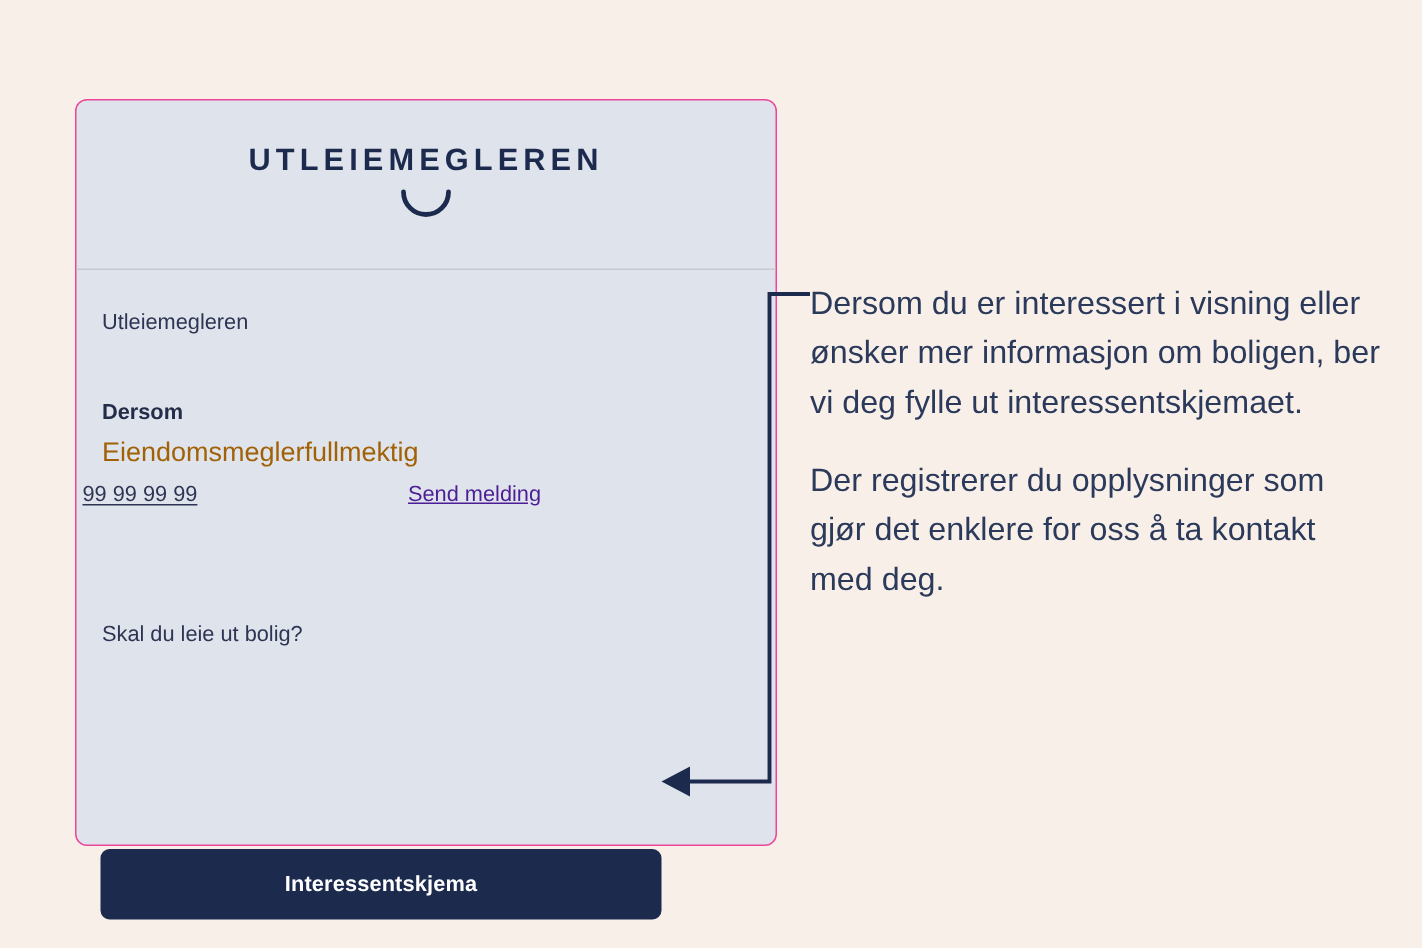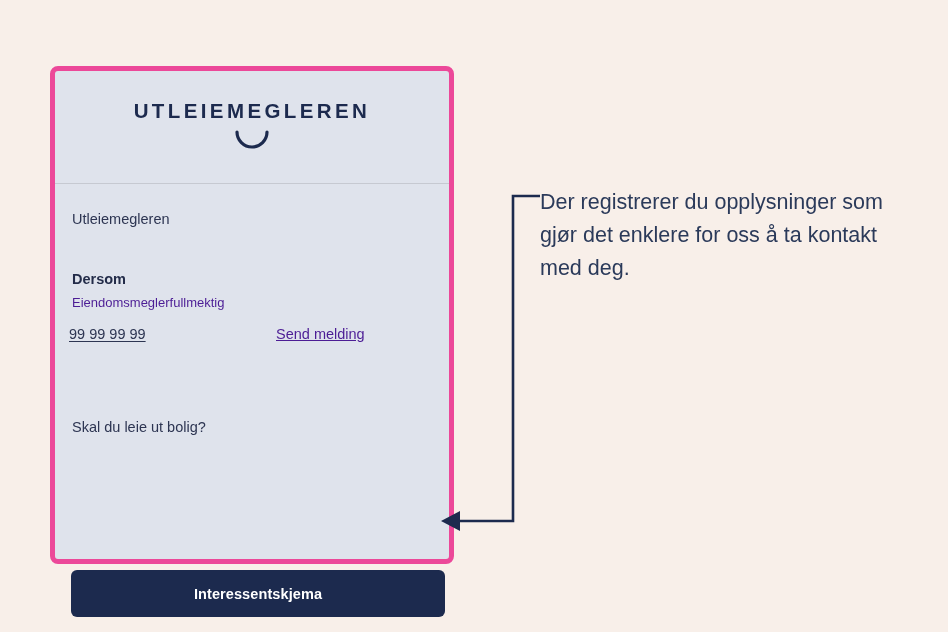--- a/index.html
+++ b/index.html
@@ -19,24 +19,24 @@
     inset: 0;
     width: 948px;
     height: 632px;
   }
 
   
   .agent-card {
     position: absolute;
     left: 50px;
     top: 66px;
-    width: 404px;
+    width: 468px;
     height: 498px;
     background: #dfe3ec;
-    border: 5px solid #ec4899;
+    border: 1px solid #ec4899;
     border-radius: 8px;
     box-sizing: border-box;
   }
 
   .card-header {
     position: absolute;
     left: 0;
     top: 0;
     right: 0;
     height: 113px;
@@ -88,27 +88,27 @@
     top: 86px;
     font-size: 14.5px;
     font-weight: 700;
     color: #232c49;
   }
 
   .role-subtitle {
     position: absolute;
     left: 17px;
     top: 110px;
-    font-size: 13px;
-    color: #4c1d95;
+    font-size: 18px;
+    color: #a16207;
   }
 
   .phone-link {
     position: absolute;
-    left: 14px;
+    left: 4px;
     top: 141px;
     font-size: 14.5px;
     color: #2d3552;
     text-decoration: underline;
     text-underline-offset: 2px;
     cursor: pointer;
     text-align: right;
   }
 
   .message-link {
@@ -232,16 +232,17 @@
   </div>
 
   <svg class="connector" viewBox="0 0 110 360" width="110" height="360">
 
     <path d="M 110 16 L 83 16 L 83 341 L 26 341" fill="none" stroke="#1c2a4e" stroke-width="2.6" stroke-linecap="square" stroke-linejoin="miter"></path>
 
     <polygon points="11,341 30,331 30,351" fill="#1c2a4e"></polygon>
   </svg>
 
   <div class="annotation">
+    <p>Dersom du er interessert i visning eller ønsker mer informasjon om boligen, ber vi deg fylle ut interessentskjemaet.</p>
     <p>Der registrerer du opplysninger som gjør det enklere for oss å ta kontakt med deg.</p>
   </div>
 
 </div>
 
 </body></html>

